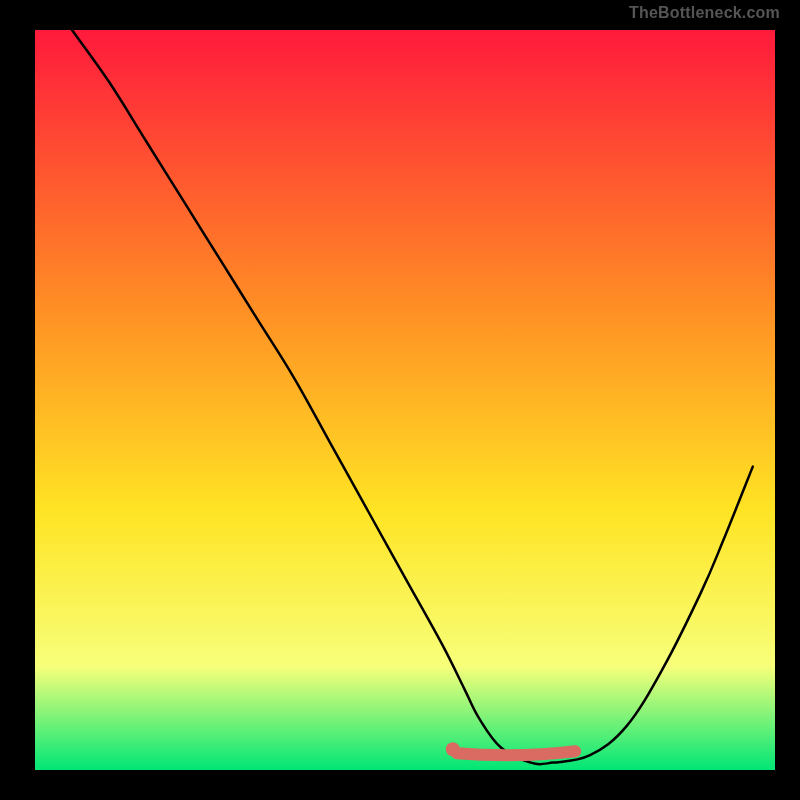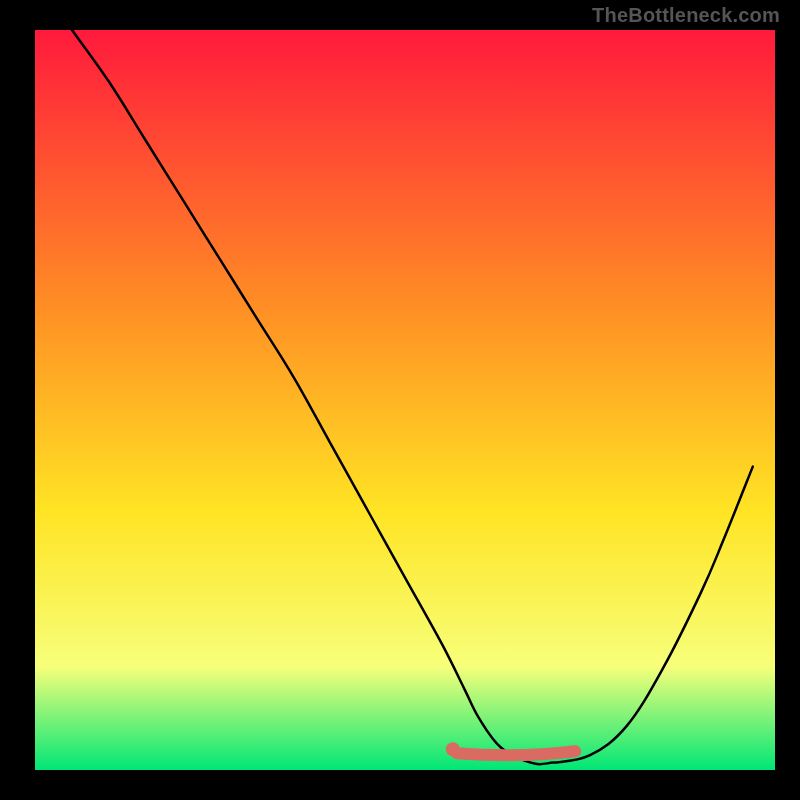--- a/index.html
+++ b/index.html
@@ -14,21 +14,21 @@
   .wrap {
     position: relative;
     width: 800px;
     height: 800px;
   }
   .attribution {
     position: absolute;
     top: 4px;
     right: 20px;
     color: #555;
-    font-size: 20px;
+    font-size: 16px;
     font-weight: 600;
     letter-spacing: 0.2px;
     z-index: 4;
   }
   svg {
     display: block;
   }
 </style>
 </head>
 <body>

